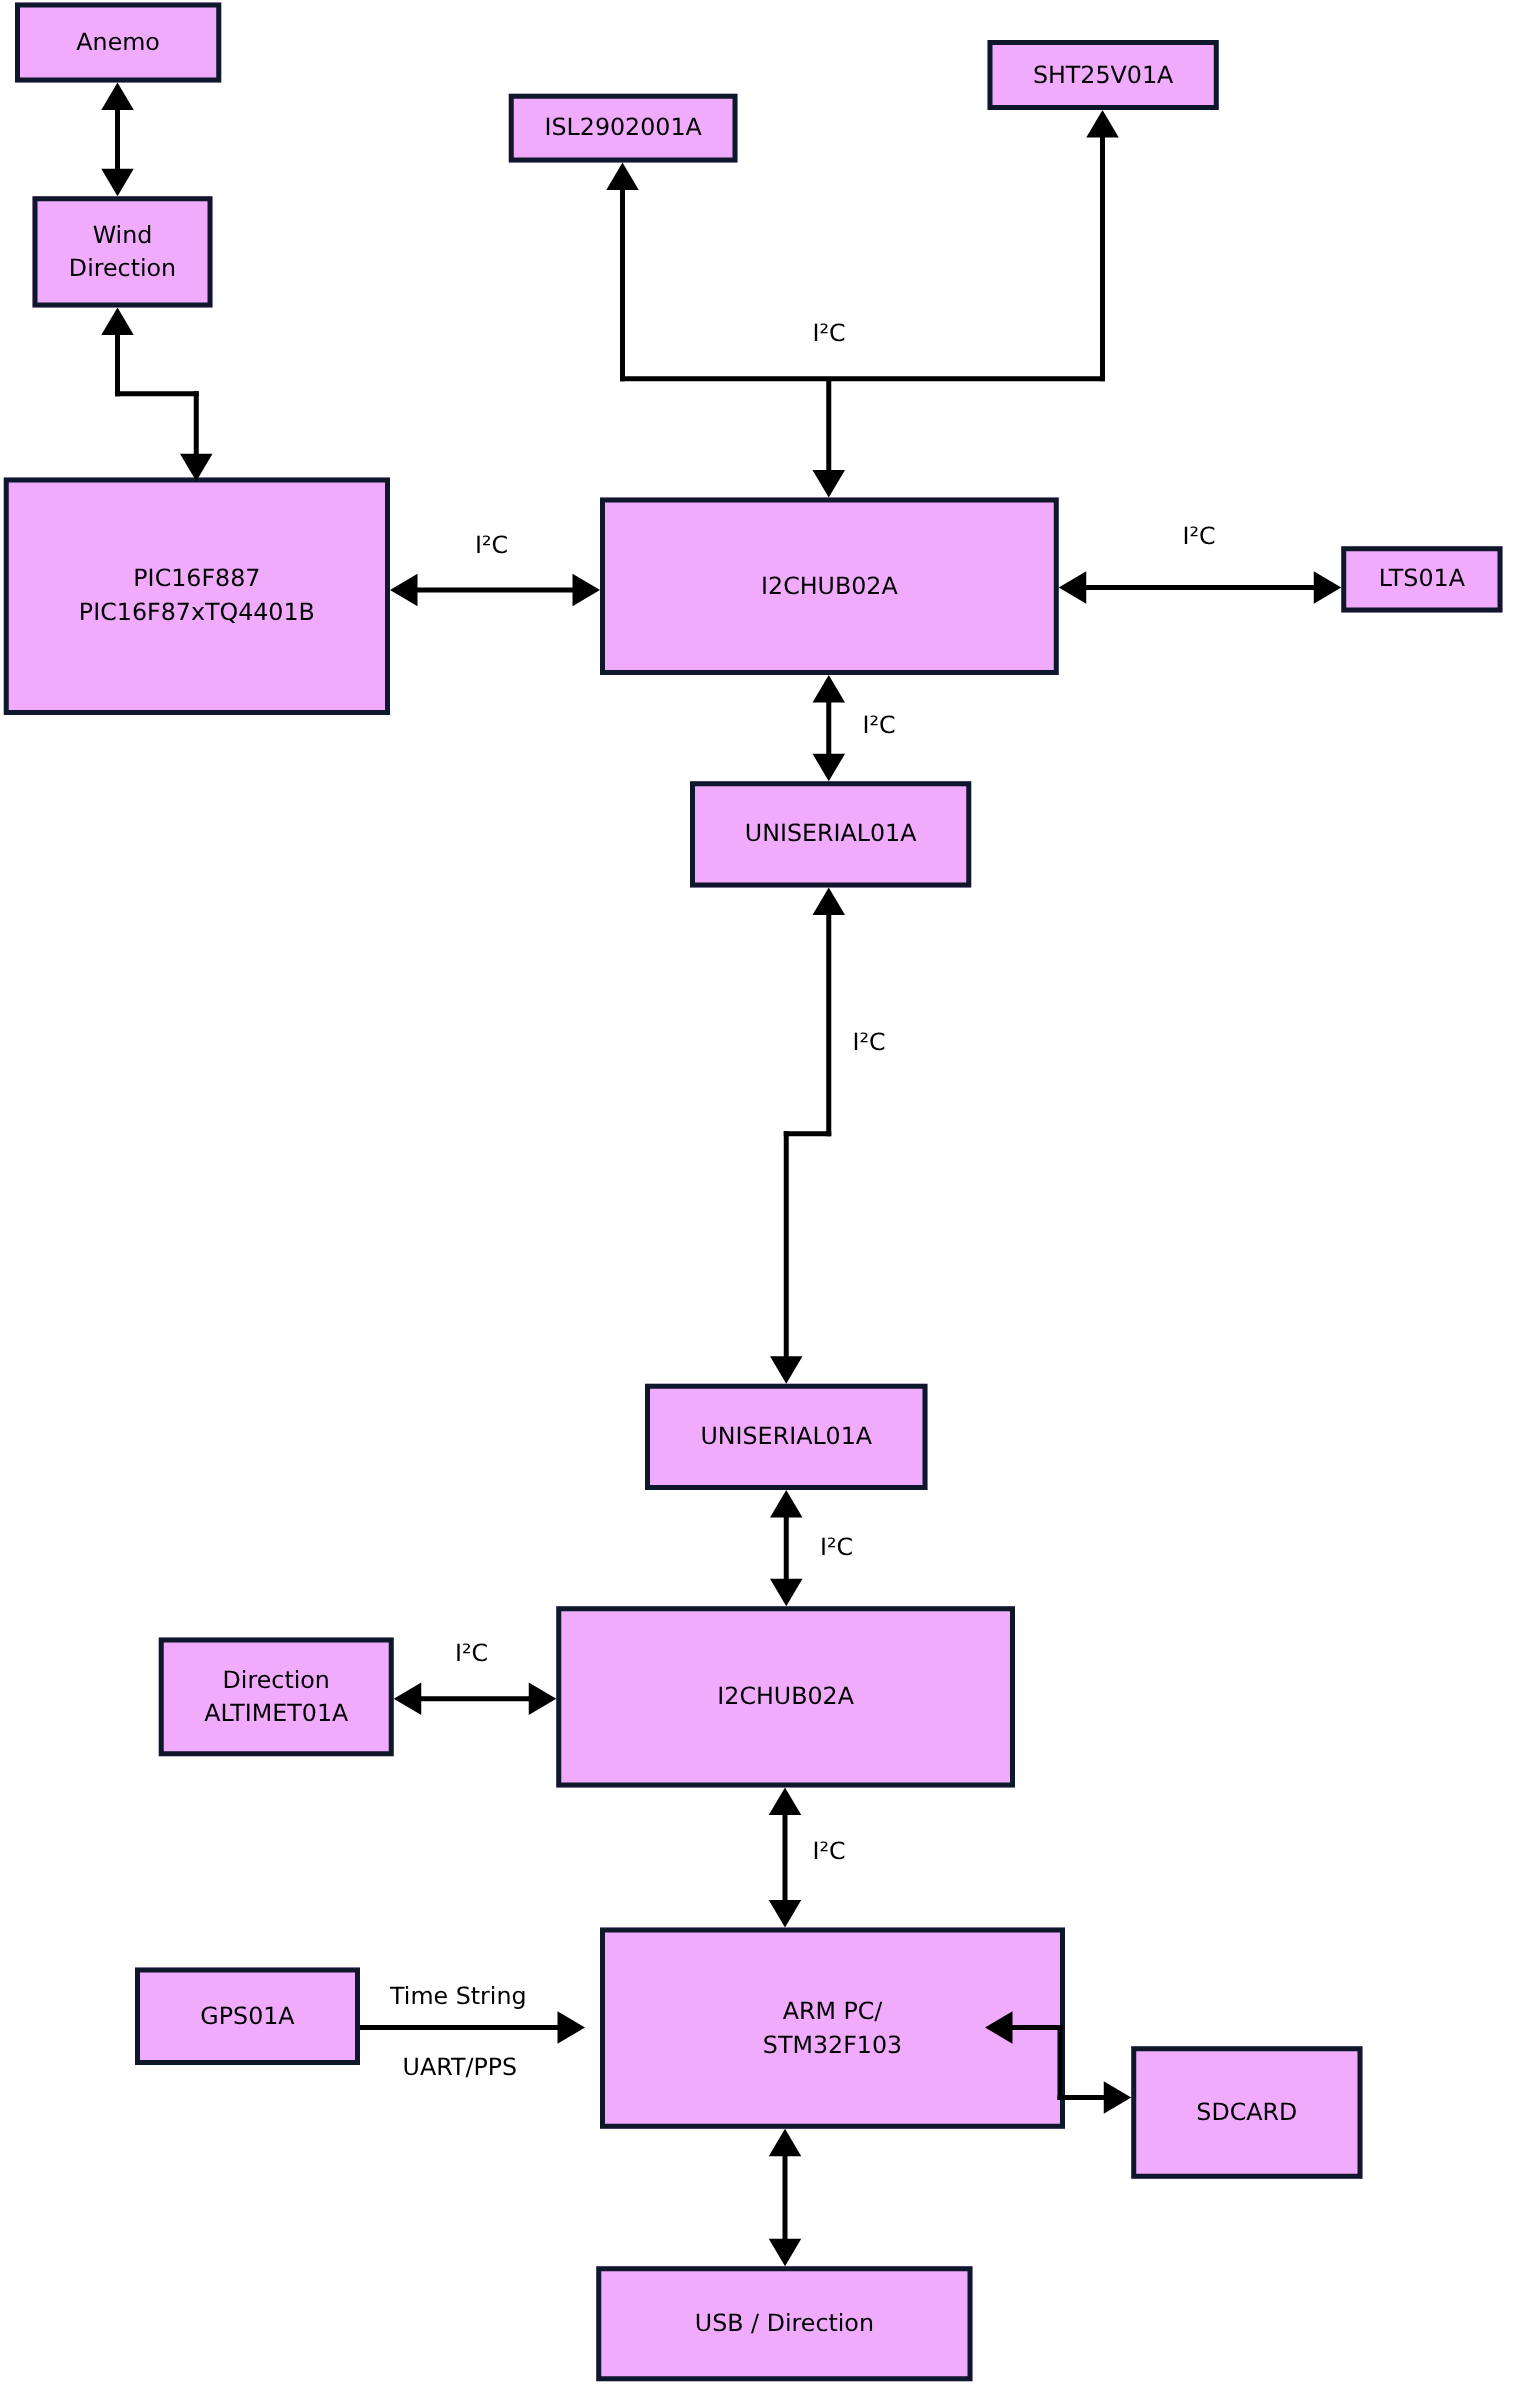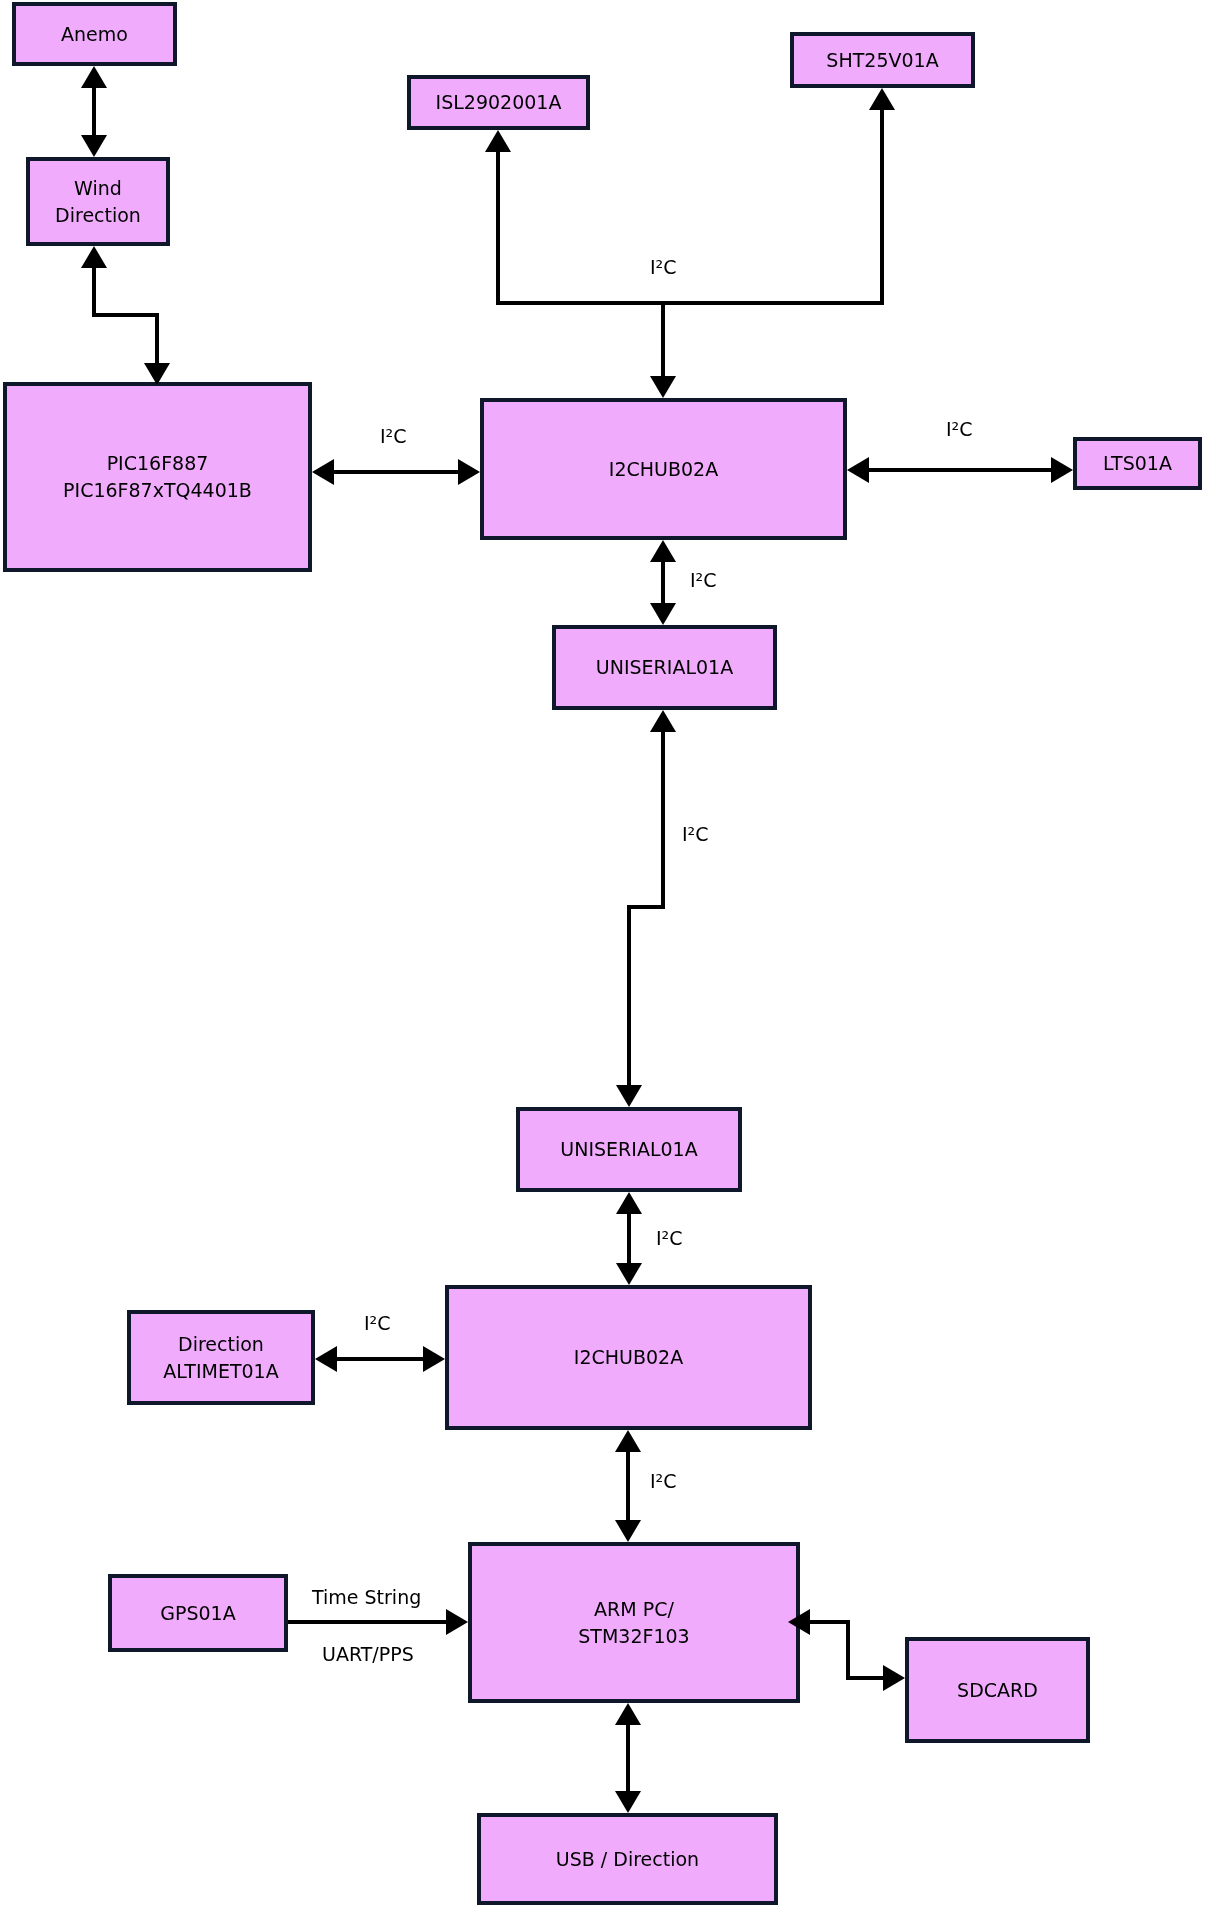--- a/index.html
+++ b/index.html
@@ -62,21 +62,21 @@
 
   <div class="box" style="left:516px;top:1107px;width:226px;height:85px">UNISERIAL01A</div>
 
   <div class="box" style="left:445px;top:1285px;width:367px;height:145px">I2CHUB02A</div>
 
   <div class="box" style="left:127px;top:1310px;width:188px;height:95px">Direction
 ALTIMET01A</div>
 
   <div class="box" style="left:108px;top:1574px;width:180px;height:78px">GPS01A</div>
 
-  <div class="box" style="left:468px;top:1542px;width:332px;height:161px">ARM PC/
+  <div class="box" style="left:480px;top:1542px;width:372px;height:161px">ARM PC/
 STM32F103</div>
 
   <div class="box" style="left:905px;top:1637px;width:185px;height:106px">SDCARD</div>
 
   <div class="box" style="left:477px;top:1813px;width:301px;height:92px">USB / Direction</div>
 
   <div class="ah up" style="left:81px;top:66px"></div>
   <div class="vl" style="left:92px;top:84px;height:57px"></div>
   <div class="ah down" style="left:81px;top:135px"></div>
 

